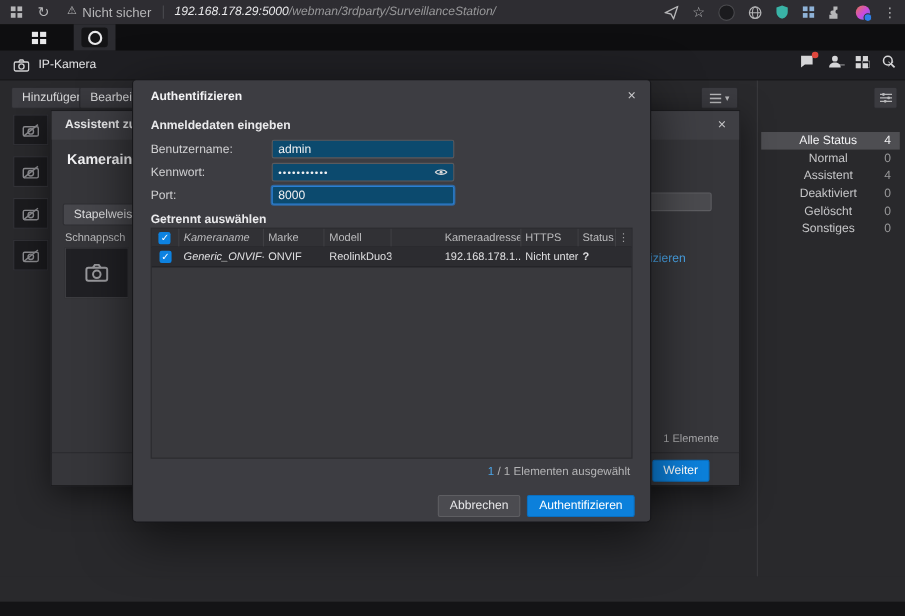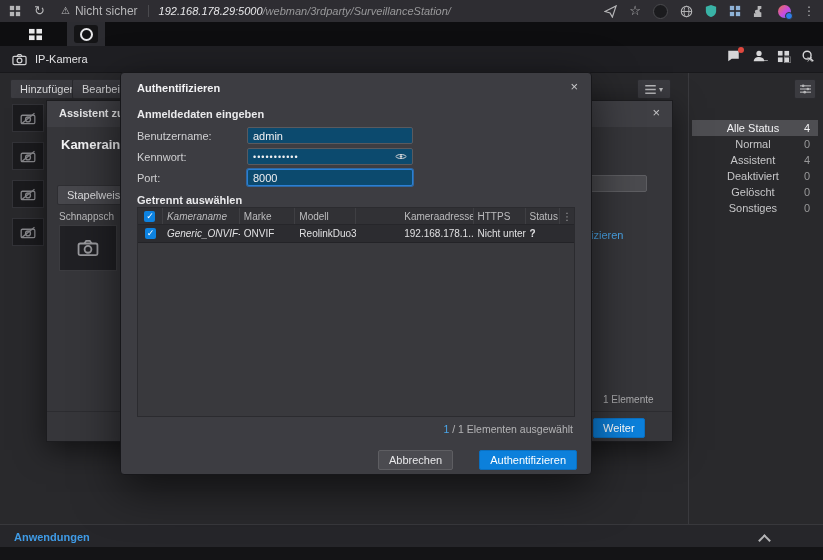--- a/index.html
+++ b/index.html
@@ -98,21 +98,21 @@
       white-space:nowrap;overflow:hidden;}
   .cb{width:11px;height:11px;background:#0d82e0;border-radius:2px;color:#fff;font-size:9px;line-height:11px;
       text-align:center;margin:0 auto;}
   .c0{width:28px;justify-content:center;padding-left:0;}
   .c1{width:86px;font-style:italic;} .c2{width:62px;} .c3{width:68px;} .c4{width:82px;margin-left:44px;} .c5{width:58px;} .c6{width:38px;}
   .c7{width:16px;justify-content:center;padding-left:0;color:#a0a0a2;border-right:none;}
 
   .sel-status{position:absolute;right:18px;top:350px;font-size:10.5px;color:#b4b4b6;white-space:nowrap;}
   .sel-status .num{color:#4aa6ea;}
   .dlg-buttons{position:absolute;right:14px;top:377px;display:flex;gap:6px;}
-  .btn-dlg{display:inline-flex;align-items:center;height:18px;padding:0 10px;border-radius:2px;font-size:11px;margin-left:20px;}
+  .btn-dlg{display:inline-flex;align-items:center;height:18px;padding:0 10px;border-radius:2px;font-size:11px;}
   .btn-cancel{background:#4b4b50;border:1px solid #5e5e62;color:#e8e8ea;}
   .btn-ok{background:#0c80db;border:1px solid #0a6fc0;color:#fff;}
 
   
   .apps-bar{left:0;top:524px;width:823px;height:23px;background:#26262a;border-top:1px solid #38383c;box-sizing:border-box;z-index:4;}
   .apps-label{position:absolute;left:14px;top:6px;font-size:11px;font-weight:bold;color:#3f9be6;}
   .chev-up{position:absolute;left:760px;top:11px;width:7px;height:7px;border-left:2px solid #b4b4b6;
            border-top:2px solid #b4b4b6;transform:rotate(45deg);}
   .bottom-strip{left:0;top:547px;width:823px;height:13px;background:#141416;}
 </style>
@@ -394,19 +394,15 @@
     <div class="sel-status">
       <span class="num">1</span><span> / 1 Elementen ausgewählt</span>
     </div>
 
     <div class="dlg-buttons">
       <div class="btn-dlg btn-cancel">Abbrechen</div>
       <div class="btn-dlg btn-ok">Authentifizieren</div>
     </div>
   </div>
 
-  <div class="abs apps-bar">
-    <span class="apps-label">Anwendungen</span>
-    <span class="chev-up"></span>
-  </div>
   <div class="abs bottom-strip"></div>
 
 </div>
 
 </body></html>

